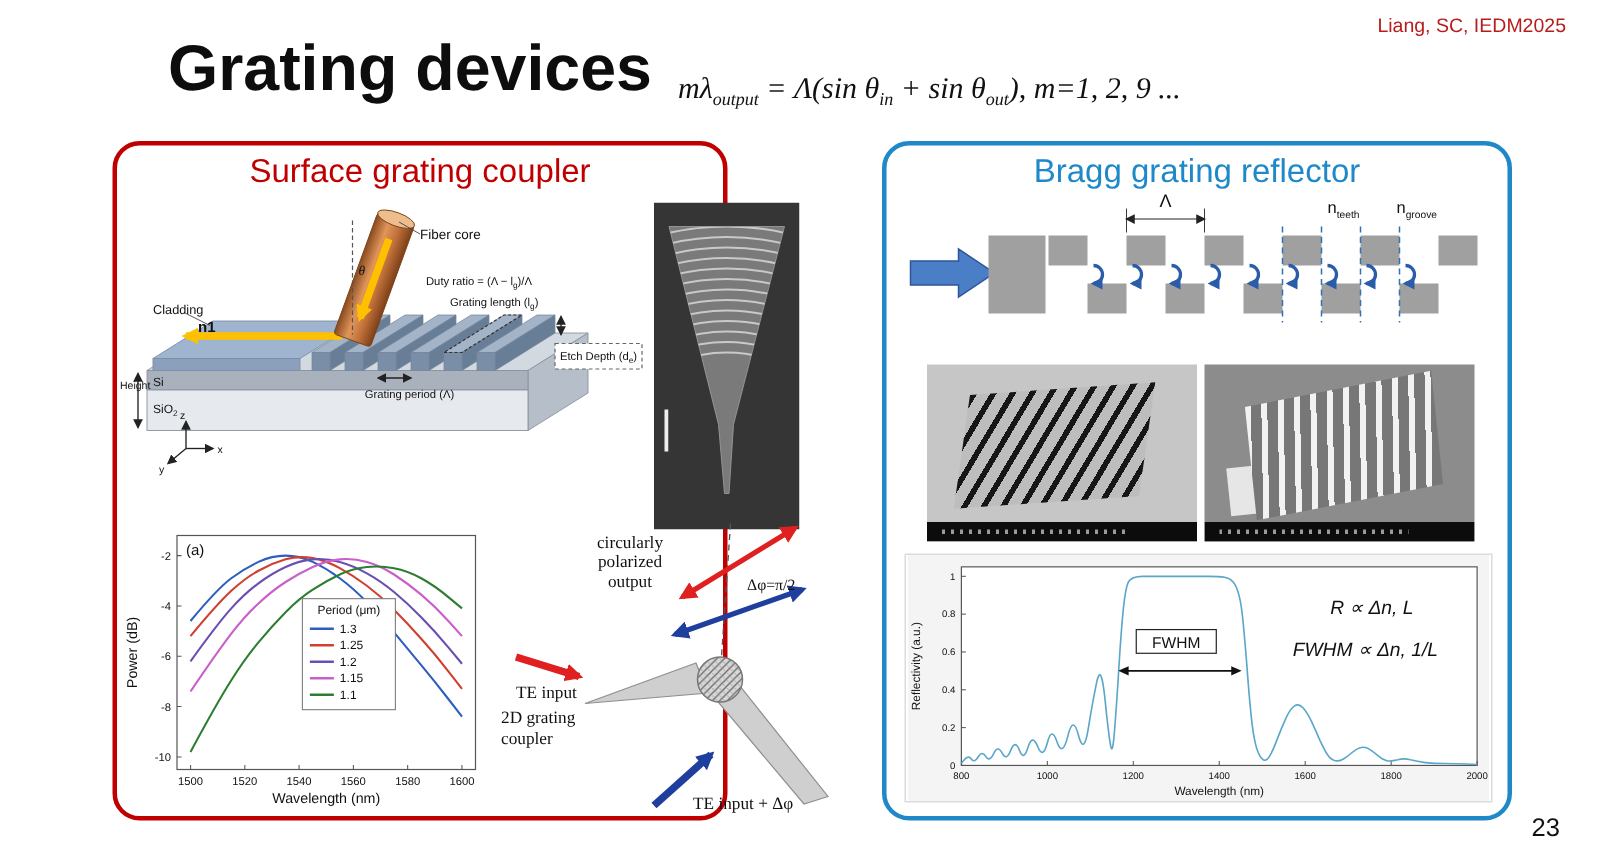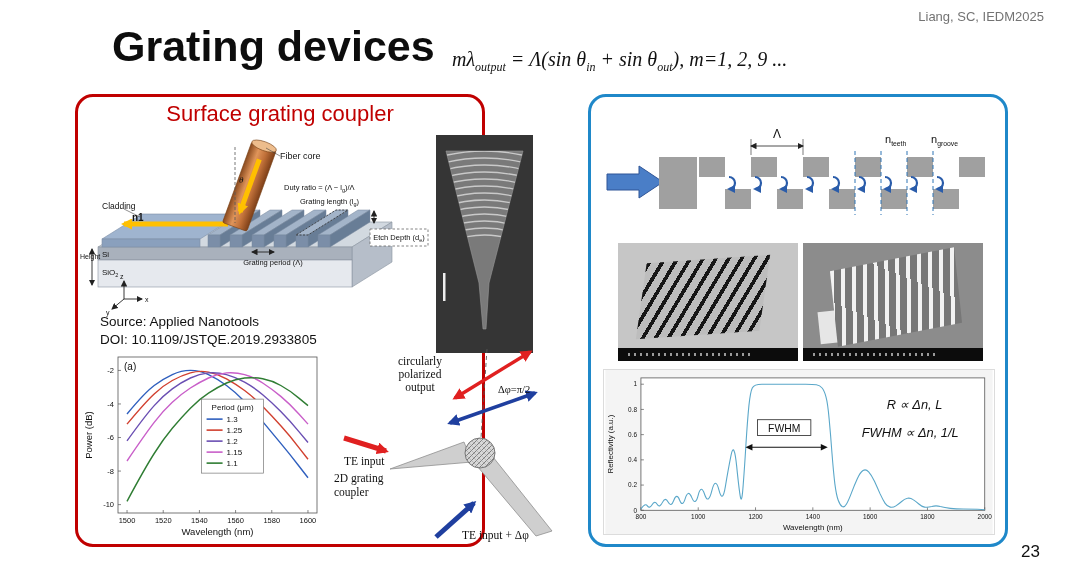--- a/index.html
+++ b/index.html
@@ -1,18 +1,18 @@
 <!DOCTYPE html>
 <html><head>
 <meta charset="utf-8">
 <style>
   *{margin:0;padding:0;box-sizing:border-box}
   html,body{width:1080px;height:568px}
   body{position:relative;background:#fff;font-family:"Liberation Sans",sans-serif;overflow:hidden;color:#111}
-  .attribution{position:absolute;top:9px;right:36px;font-size:13px;color:#737373}
+  .attribution{position:absolute;top:9px;right:36px;font-size:13px;color:#b91c1c}
   .slide-title{position:absolute;left:112px;top:22px;font-size:43px;font-weight:800;color:#0d0d0d}
   .formula{position:absolute;left:452px;top:48px;font-size:20px;font-style:italic;font-family:"Liberation Serif",serif;white-space: nowrap}
   .formula sub{font-size:12px}
   .page-number{position:absolute;right:40px;bottom:6px;font-size:17px}
   .panel{position:absolute;top:94px;height:453px;border:3px solid #888;border-radius:18px;background:#fff}
   .panel.left{left:75px;width:410px}
   .panel.right{left:588px;width:420px}
   .panel-title{text-align:center;font-size:22px;margin-top:4px}
   .source{position:absolute;left:22px;top:216px;font-size:13.5px;line-height:1.3}
   svg{position:absolute;overflow:visible}
@@ -165,24 +165,20 @@
         <circle cx="48.5" cy="192" r="141"></circle>
         <circle cx="48.5" cy="192" r="148"></circle>
       <circle cx="48.5" cy="192" r="155"></circle>
         <circle cx="48.5" cy="192" r="162"></circle>
         <circle cx="48.5" cy="192" r="169"></circle>
       <circle cx="48.5" cy="192" r="176"></circle>
     </g>
     <rect x="7" y="138" width="2.5" height="28" fill="#eee"></rect>
   </svg>
 
-  <div class="source">
-    <div>Source: Applied Nanotools</div>
-    <div>DOI: 10.1109/JSTQE.2019.2933805</div>
-  </div>
 
   <svg viewBox="0 0 240 188" style="left:4px;top:254px;width:240px;height:188px;overflow:hidden">
       <rect x="36" y="6" width="199" height="156" fill="#fff" stroke="#555" stroke-width="0.8"></rect>
       <line x1="45.04545454545455" y1="162" x2="45.04545454545455" y2="159" stroke="#555" stroke-width="0.7"></line>
       <text x="45.04545454545455" y="172" text-anchor="middle" font-size="7.5">1500</text>
       <line x1="81.22727272727272" y1="162" x2="81.22727272727272" y2="159" stroke="#555" stroke-width="0.7"></line>
       <text x="81.22727272727272" y="172" text-anchor="middle" font-size="7.5">1520</text>
       <line x1="117.40909090909092" y1="162" x2="117.40909090909092" y2="159" stroke="#555" stroke-width="0.7"></line>
       <text x="117.40909090909092" y="172" text-anchor="middle" font-size="7.5">1540</text>
       <line x1="153.5909090909091" y1="162" x2="153.5909090909091" y2="159" stroke="#555" stroke-width="0.7"></line>
@@ -237,20 +233,21 @@
     <line x1="20" y1="95" x2="62" y2="108" stroke="#e02020" stroke-width="5" marker-end="url(#aR)"></line>
     <text class="serif" x="20" y="122" font-size="11.5">TE input</text>
     <text class="serif" x="10" y="139" font-size="11.5">2D grating</text>
     <text class="serif" x="10" y="153" font-size="11.5">coupler</text>
     <line x1="112" y1="194" x2="150" y2="160" stroke="#1f3f9f" stroke-width="5" marker-end="url(#aB)"></line>
     <text class="serif" x="138" y="196" font-size="11.5">TE input + Δφ</text>
   </svg>
 </div>
 
 <div class="panel right" style="border-color: rgb(31, 136, 201);">
+  <div class="panel-title" style="color: rgb(31, 136, 201);">Bragg grating reflector</div>
 
   <svg viewBox="0 0 390 112" style="left:12px;top:30px;width:390px;height:112px">
     <polygon points="4,47 36,47 36,39 60,55 36,71 36,63 4,63" fill="#4a7ec7" stroke="#2f5597" stroke-width="1"></polygon>
     <g fill="#a0a0a0">
       <rect x="56" y="30" width="38" height="52"></rect>
       <rect x="96" y="30" width="26" height="20"></rect>
         <rect x="148" y="30" width="26" height="20"></rect>
         <rect x="200" y="30" width="26" height="20"></rect>
         <rect x="252" y="30" width="26" height="20"></rect>
         <rect x="304" y="30" width="26" height="20"></rect>

